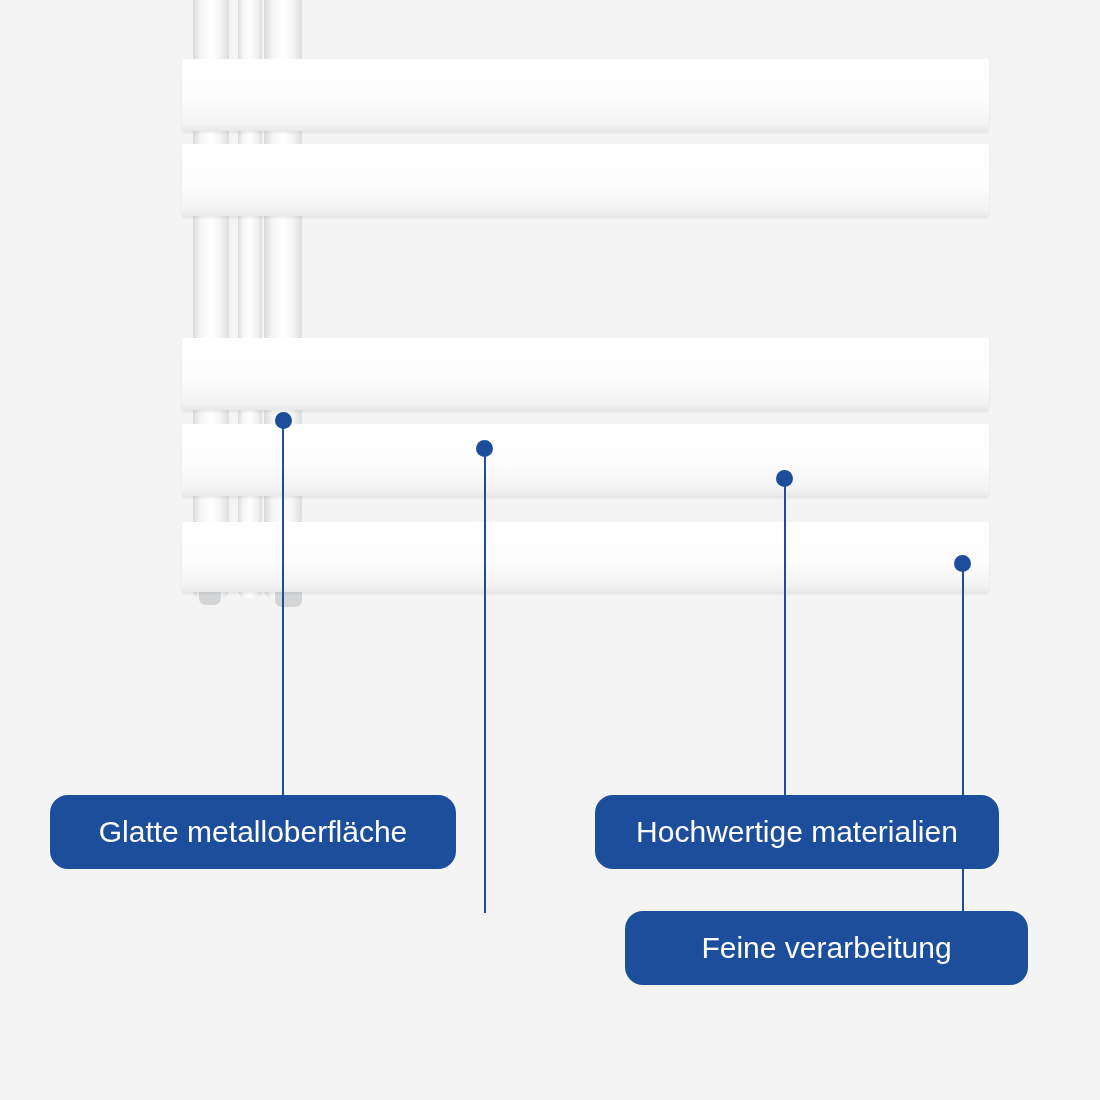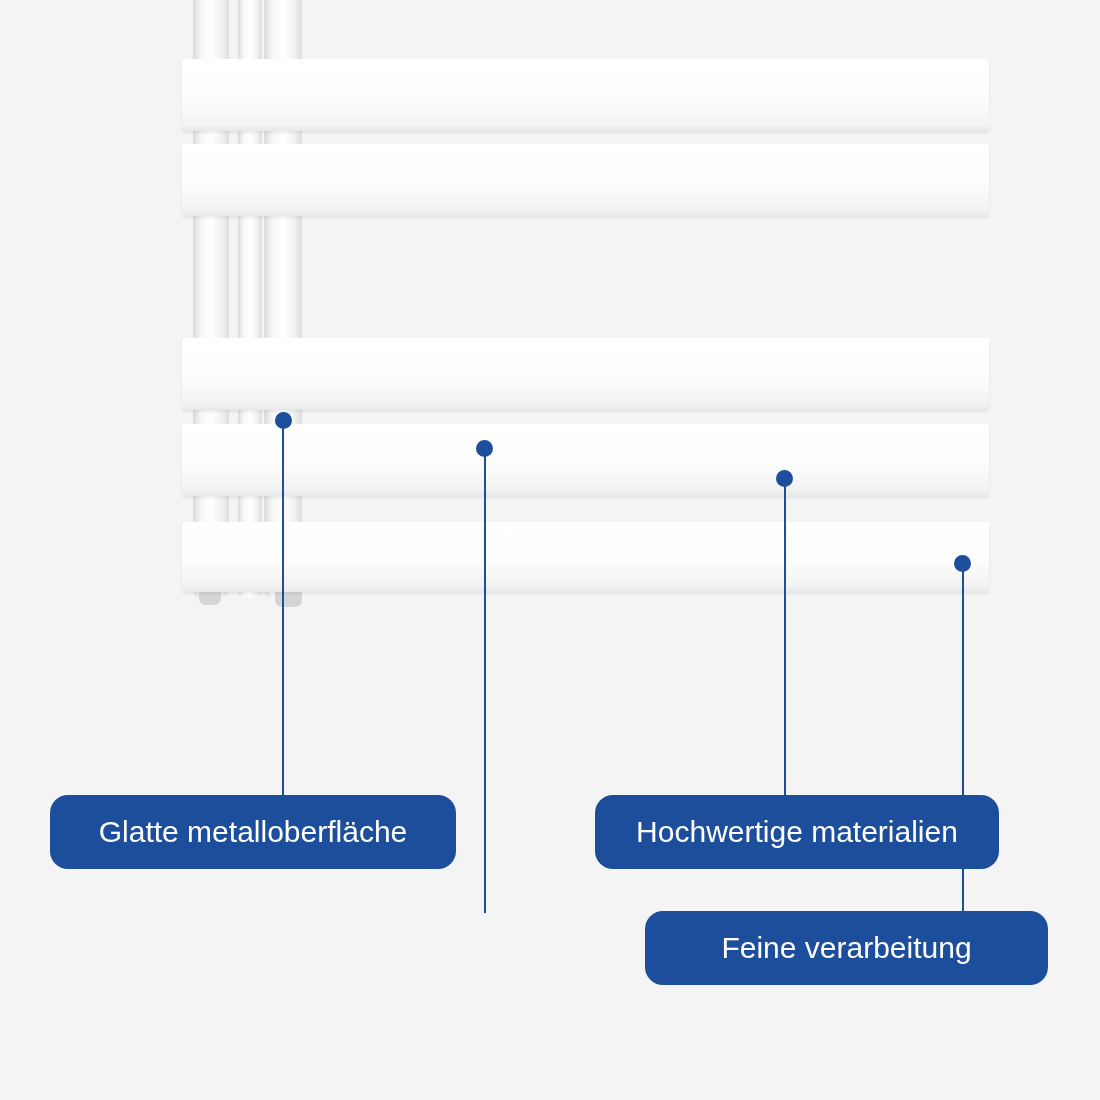--- a/index.html
+++ b/index.html
@@ -86,21 +86,21 @@
     font-size: 30px;
     display: flex;
     align-items: center;
     justify-content: center;
     z-index: 5;
     white-space: nowrap;
   }
   .pill-1 { left: 50px;  top: 795px; width: 406px; }
   .pill-2 { left: 567px; top: 795px; width: 404px; margin-left: 28px; }
   .pill-3 { left: 155px; top: 911px; width: 405px; }
-  .pill-4 { left: 645px; top: 911px; width: 403px; align-items: center; }
+  .pill-4 { left: 625px; top: 911px; width: 403px; align-items: center; }
 </style>
 </head>
 <body>
 
 <div class="stage" style="background: rgb(244, 244, 244);">
 
   <div>
     <div class="tube tube-1"></div>
     <div class="tube tube-2"></div>
     <div class="tube tube-3"></div>

